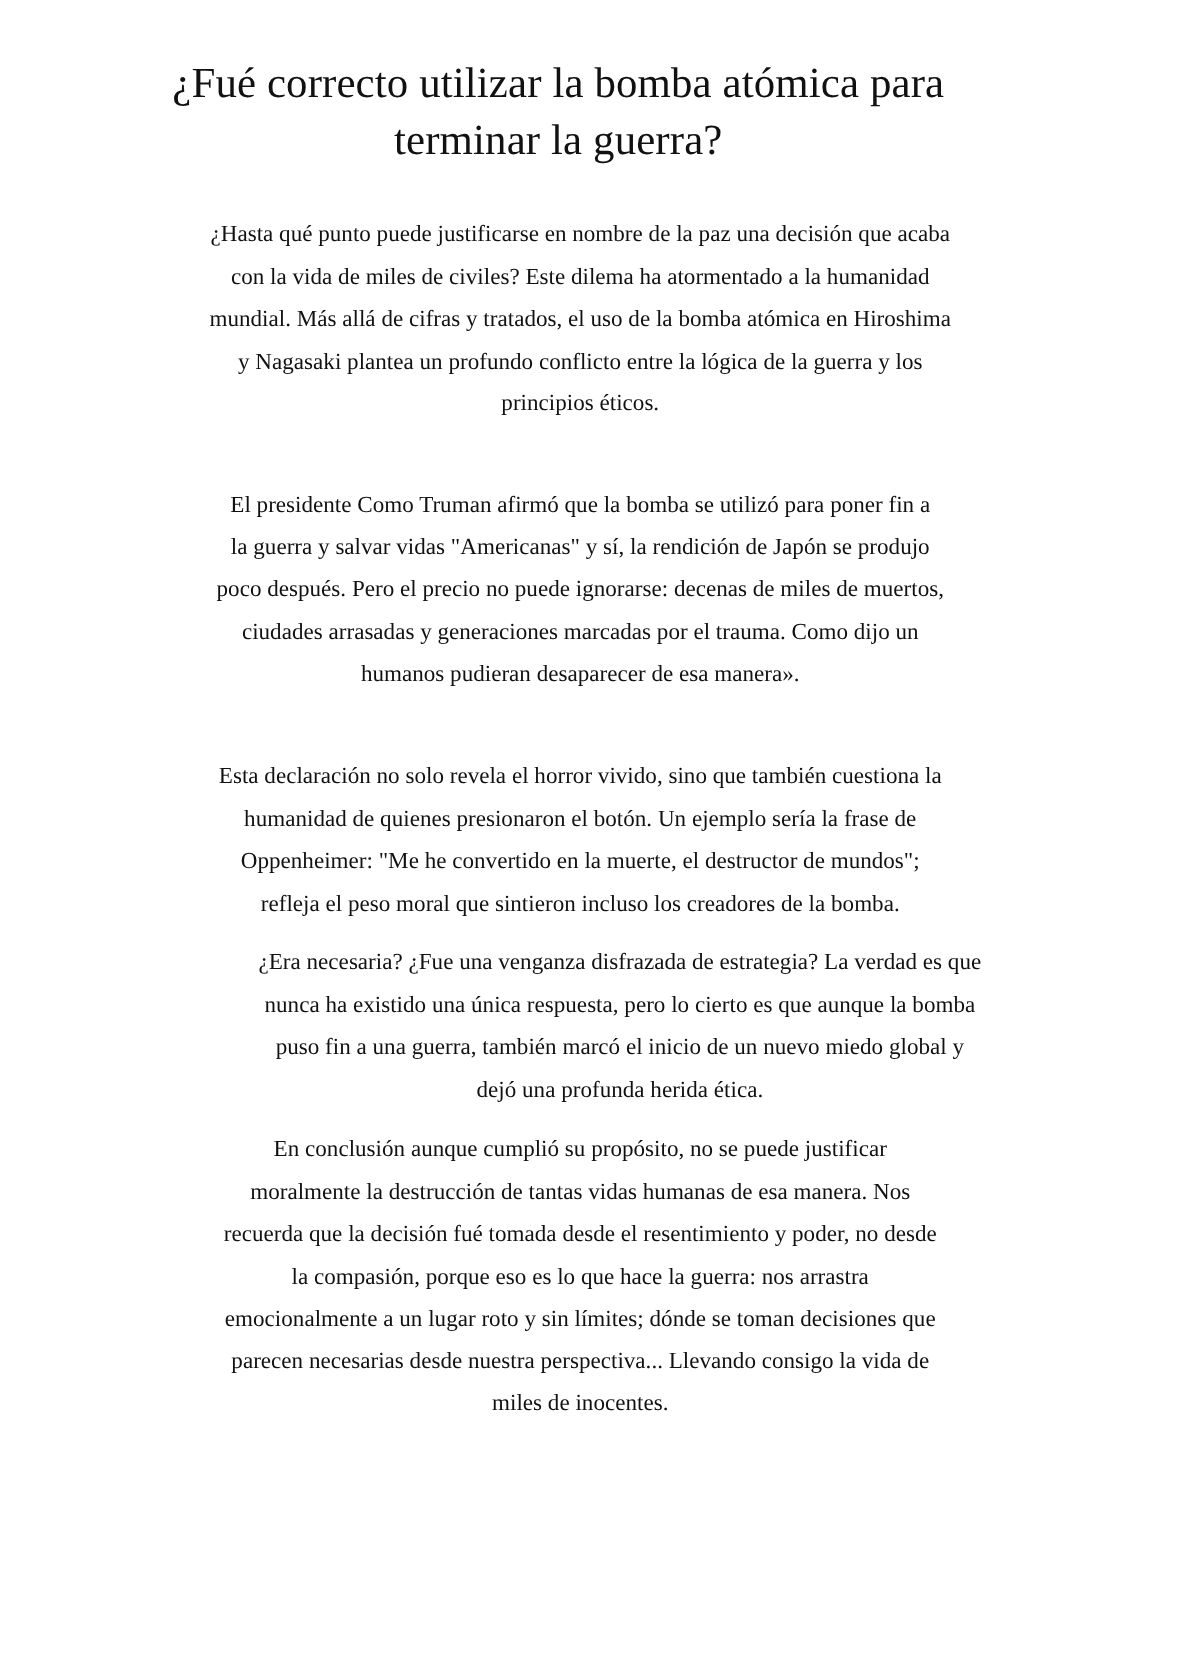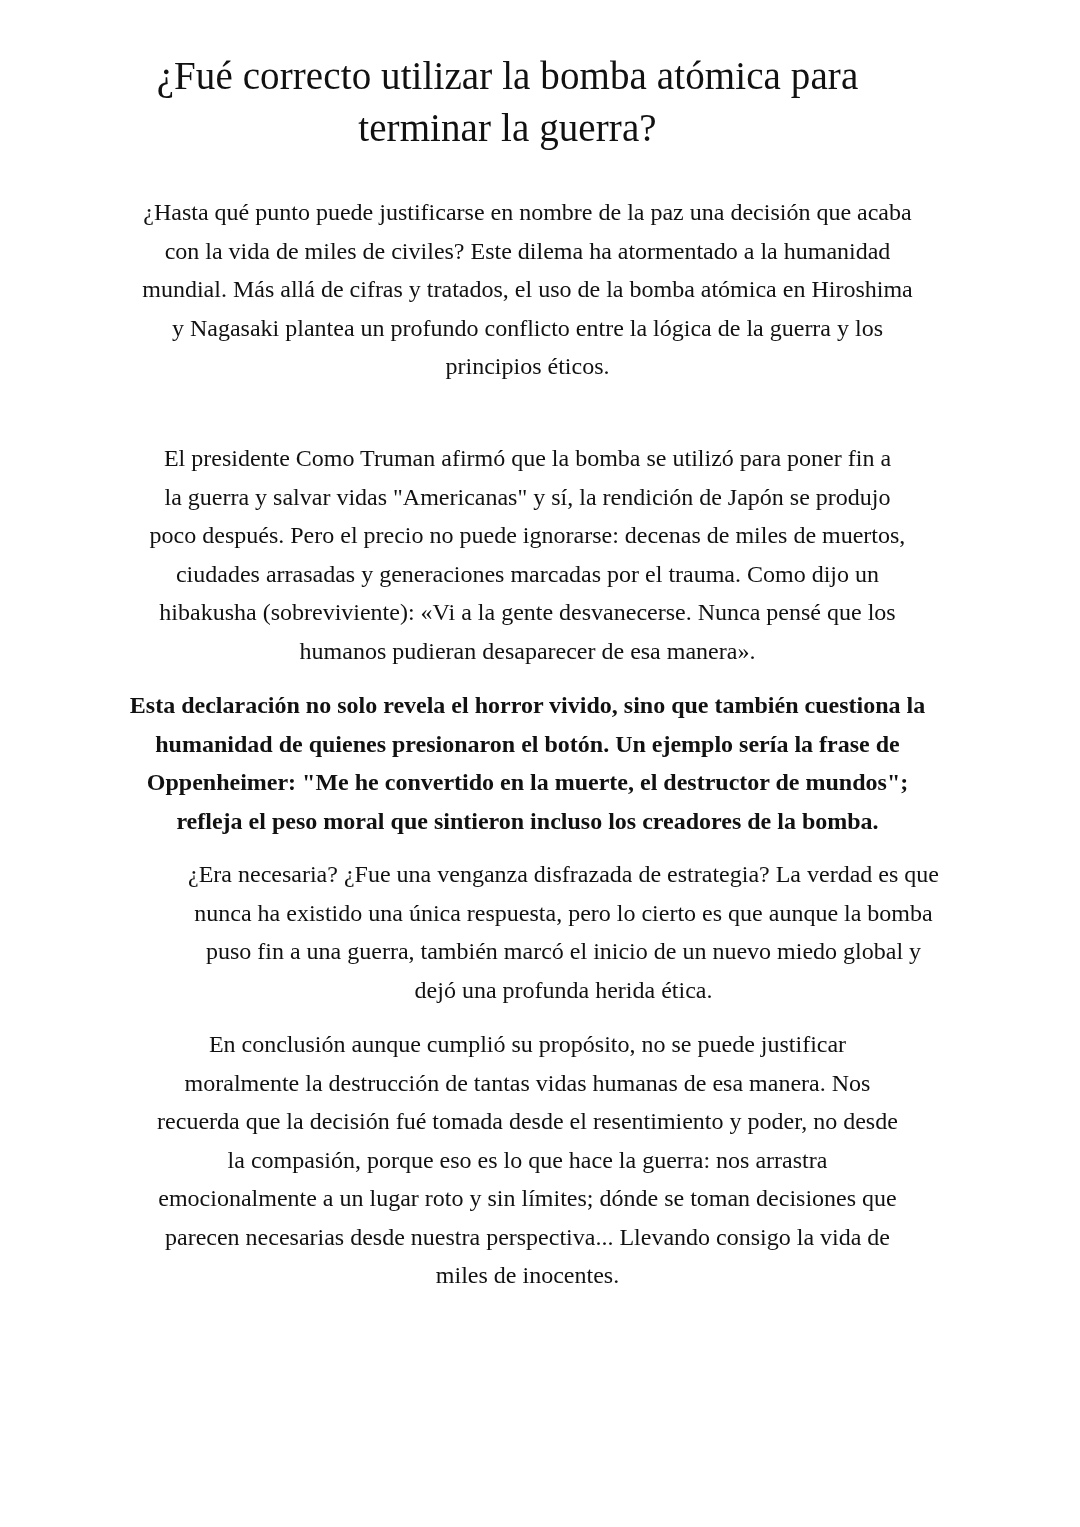--- a/index.html
+++ b/index.html
@@ -33,31 +33,31 @@
       margin: 0;
       font-weight: normal;
       letter-spacing: 0.1px;
     }
     .title .tline { display: block; }
     .para {
       position: absolute;
       left: 0;
       width: 1055px;
       text-align: center;
-      font-size: 24px;
+      font-size: 21px;
       line-height: 38.5px;
       margin: 0;
     }
     .para .line {
       display: block;
       white-space: nowrap;
     }
     #p1 { top: 193px; }
     #p2 { top: 439px; }
-    #p3 { top: 686px; font-weight: bold; }
+    #p3 { top: 686px; }
     #p4 { top: 855px; padding-left: 36px; }
     #p5 { top: 1025px; }
   </style>
 </head>
 <body>
 
 <div class="page">
 
   <h1 class="title">
     <span class="tline">¿Fué correcto utilizar la bomba atómica para</span>
@@ -70,21 +70,20 @@
     <span class="line">mundial. Más allá de cifras y tratados, el uso de la bomba atómica en Hiroshima</span>
     <span class="line">y Nagasaki plantea un profundo conflicto entre la lógica de la guerra y los</span>
     <span class="line">principios éticos.</span>
   </p>
 
   <p class="para" id="p2">
     <span class="line">El presidente Como Truman afirmó que la bomba se utilizó para poner fin a</span>
     <span class="line">la guerra y salvar vidas "Americanas" y sí, la rendición de Japón se produjo</span>
     <span class="line">poco después. Pero el precio no puede ignorarse: decenas de miles de muertos,</span>
     <span class="line">ciudades arrasadas y generaciones marcadas por el trauma. Como dijo un</span>
-    <span class="line">hibakusha (sobreviviente): «Vi a la gente desvanecerse. Nunca pensé que los</span>
     <span class="line">humanos pudieran desaparecer de esa manera».</span>
   </p>
 
   <p class="para" id="p3">
     <span class="line">Esta declaración no solo revela el horror vivido, sino que también cuestiona la</span>
     <span class="line">humanidad de quienes presionaron el botón. Un ejemplo sería la frase de</span>
     <span class="line">Oppenheimer: "Me he convertido en la muerte, el destructor de mundos";</span>
     <span class="line">refleja el peso moral que sintieron incluso los creadores de la bomba.</span>
   </p>
 

